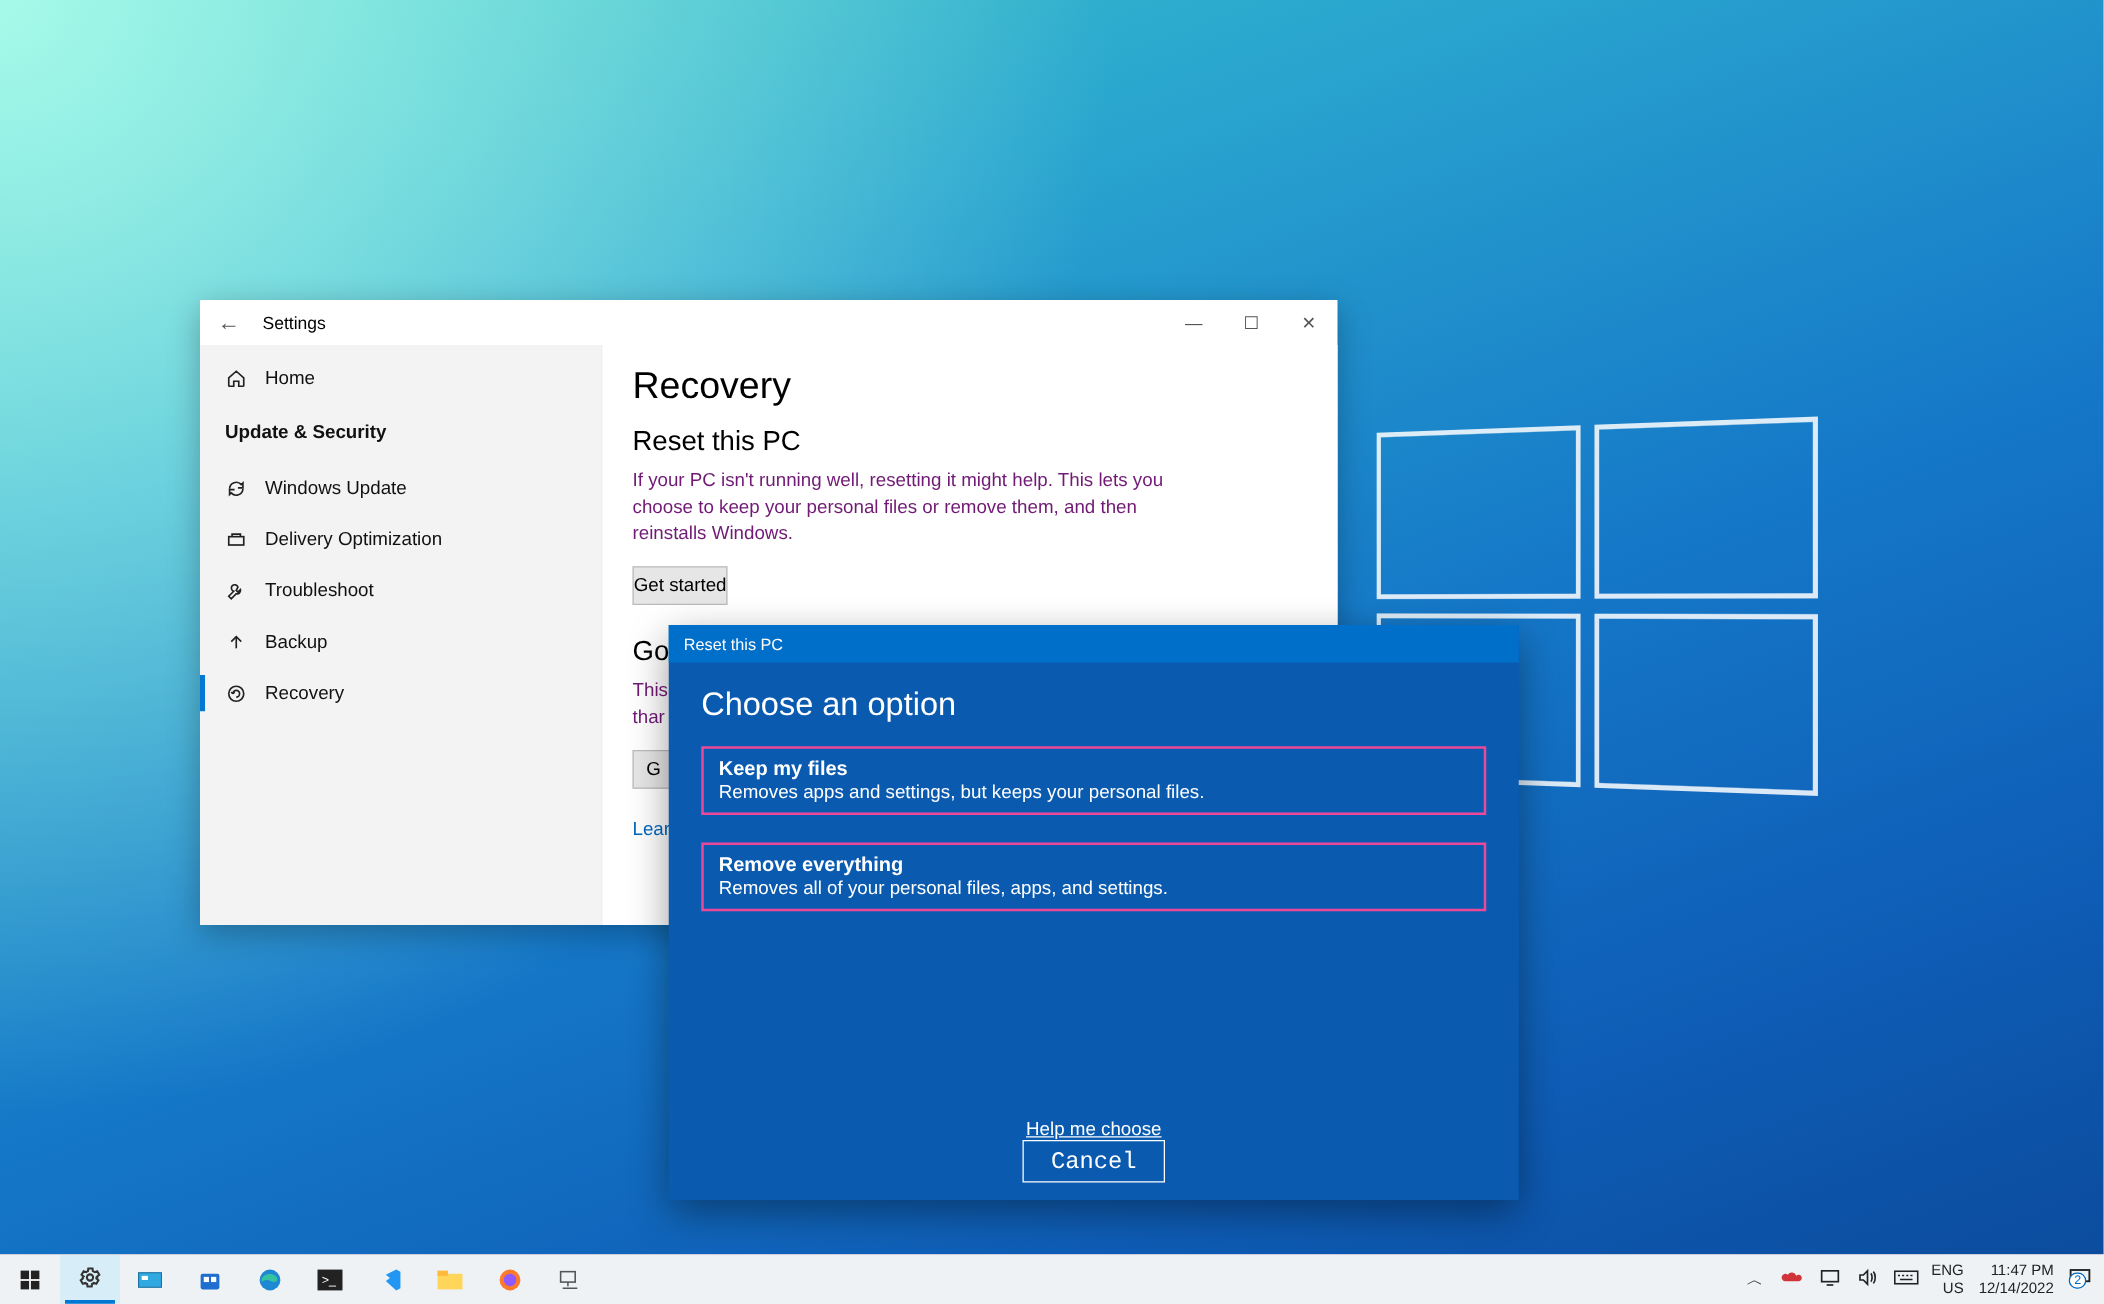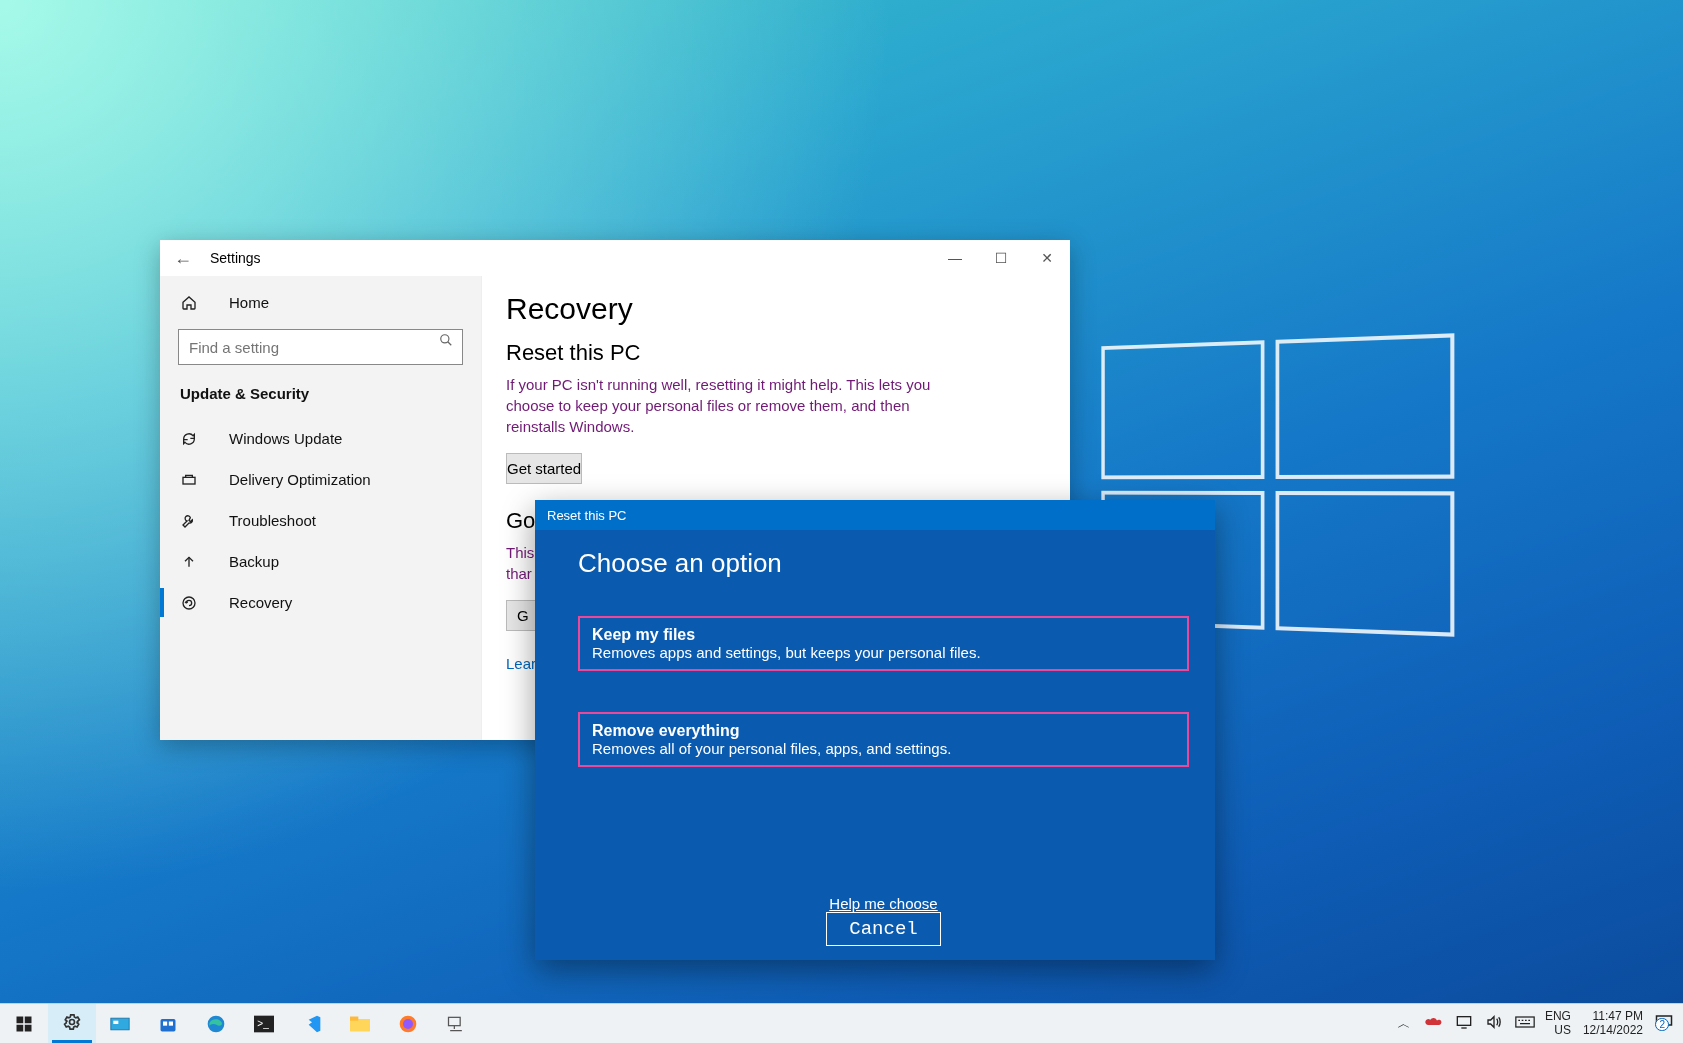--- a/index.html
+++ b/index.html
@@ -34,21 +34,21 @@
   .settings-title .left { display: flex; align-items: center; gap: 18px; color: #000; }
   .back { color: #555; font-size: 18px; line-height: 1; }
   .settings-title-text { font-size: 14px; }
   .win-controls { display: flex; }
   .win-controls button { width: 46px; height: 36px; border: none; background: transparent; font-size: 14px; color: #555; }
   .settings-body { display: flex; flex: 1; min-height: 0; }
 
   
   .sidebar { width: 322px; background: #f3f3f3; padding: 6px 0 0 0; border-right: 1px solid #eee; }
   .side-row, .nav-item, .group-hdr {
-    display: flex; align-items: center; gap: 31px; padding: 12px 20px;
+    display: flex; align-items: center; gap: 14px; padding: 12px 20px;
     font-size: 15px; color: #111; cursor: default;
   }
   .nav-item .icon, .side-row .icon { width: 18px; display: inline-flex; justify-content: center; color: #222; }
   .search-wrap { padding: 6px 18px 6px 18px; }
   .search {
     width: 100%; height: 36px; border: 1px solid #888; background: #fff; padding: 4px 34px 4px 10px;
     font-size: 15px; color: #555; position: relative;
   }
   .group-hdr { font-weight: 600; padding-top: 14px; padding-bottom: 16px; }
 
@@ -64,21 +64,21 @@
   .spacer { height: 24px; }
   .link { color: #0067c0; font-size: 15px; }
 
   
   .reset-modal {
     position: absolute; left: 535px; top: 500px; width: 680px; height: 460px;
     background: #0a5bb0; color: #fff; box-shadow: 0 10px 30px rgba(0,0,0,.4);
     display: flex; flex-direction: column;
   }
   .reset-title { height: 30px; background: #006fc9; display: flex; align-items: center; padding: 0 12px; font-size: 13px; }
-  .reset-body  { flex: 1; padding: 18px 26px 14px 43px; display: flex; flex-direction: column; gap: 19px; }
+  .reset-body  { flex: 1; padding: 18px 26px 14px 26px; display: flex; flex-direction: column; }
   .reset-body h2 { font-weight: 300; font-size: 26px; margin-bottom: 18px; }
   .option { border: 2px solid #ec4899; padding: 8px 12px; margin-bottom: 22px; cursor: default; }
   .option .ttl { font-weight: 600; font-size: 16px; }
   .option .sub { font-size: 15px; }
   .reset-footer { margin-top: auto; display: flex; align-items: center; justify-content: space-between; flex-direction: column; }
   .help-link { text-decoration: underline; font-size: 15px; }
   .cancel { border: 1px solid #fff; padding: 5px 22px; font-size: 19px; font-family: Liberation Mono, monospace; }
 
   
   .taskbar {
@@ -126,29 +126,20 @@
       <div class="sidebar">
         <div class="side-row">
           <span class="icon">
             <svg width="16" height="16" viewBox="0 0 24 24" fill="none" stroke="#222" stroke-width="2">
                 <path d="M3 11l9-8 9 8v9a1 1 0 0 1-1 1h-5v-6h-6v6H4a1 1 0 0 1-1-1z"></path>
               </svg>
           </span>
           <span>Home</span>
         </div>
 
-        <div class="search-wrap" style="position:relative;">
-          <input class="search" placeholder="Find a setting" style="">
-          <span style="position:absolute; right:28px; top:10px; color:#666;">
-            <svg width="14" height="14" viewBox="0 0 24 24" fill="none" stroke="#666" stroke-width="2">
-                <circle cx="10" cy="10" r="7"></circle>
-                <path d="M21 21l-6-6"></path>
-              </svg>
-          </span>
-        </div>
 
         <div class="group-hdr">Update &amp; Security</div>
 
         <div class="nav-item">
           <span class="icon">
             <svg width="16" height="16" viewBox="0 0 24 24" fill="none" stroke="#222" stroke-width="2">
                 <path d="M4 12a8 8 0 0 1 14-5l2-2v6h-6"></path>
                 <path d="M20 12a8 8 0 0 1-14 5l-2 2v-6h6"></path>
               </svg>
           </span>

